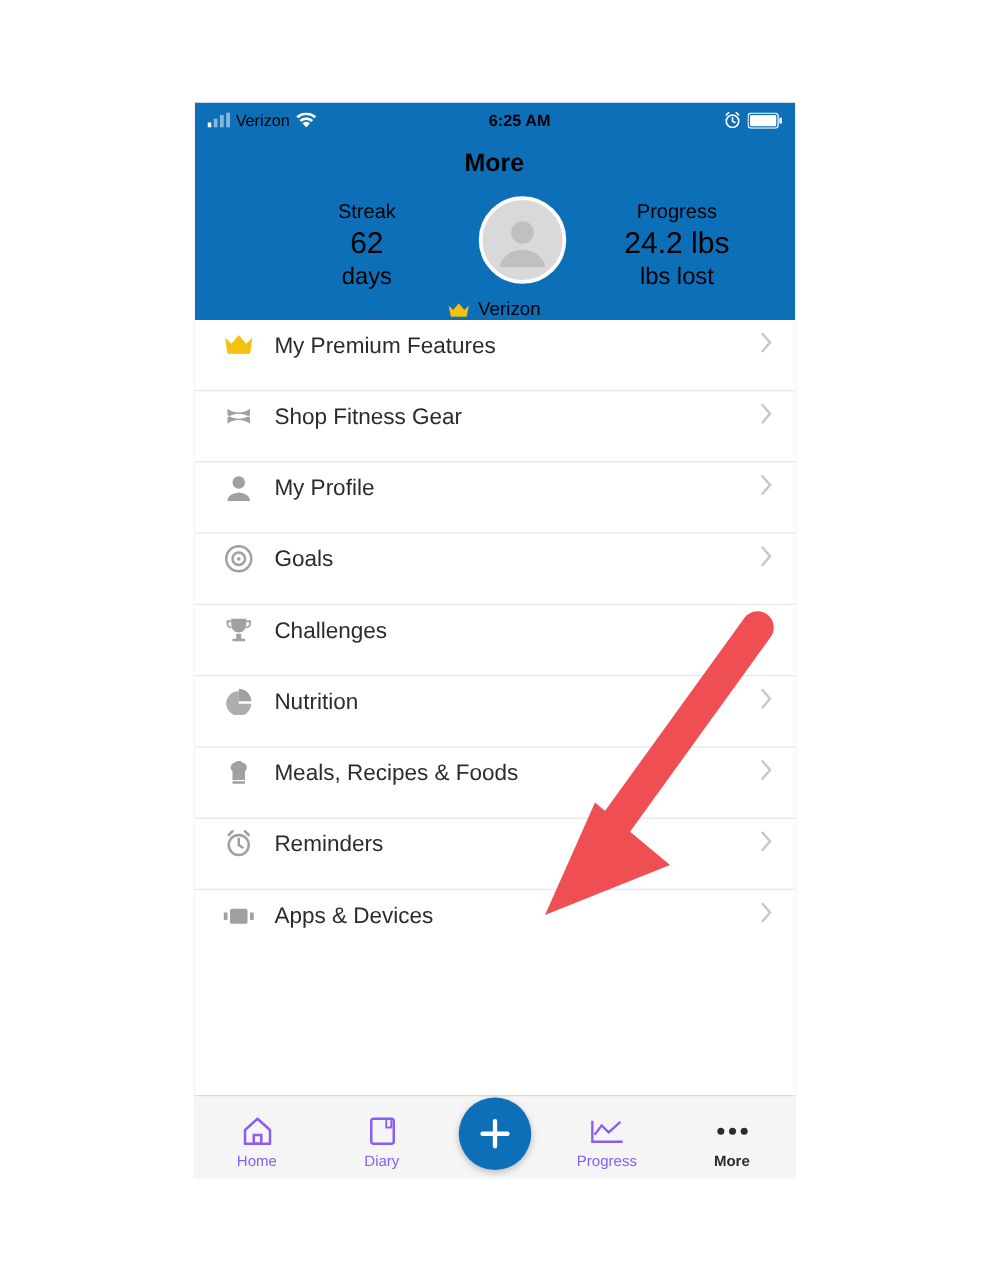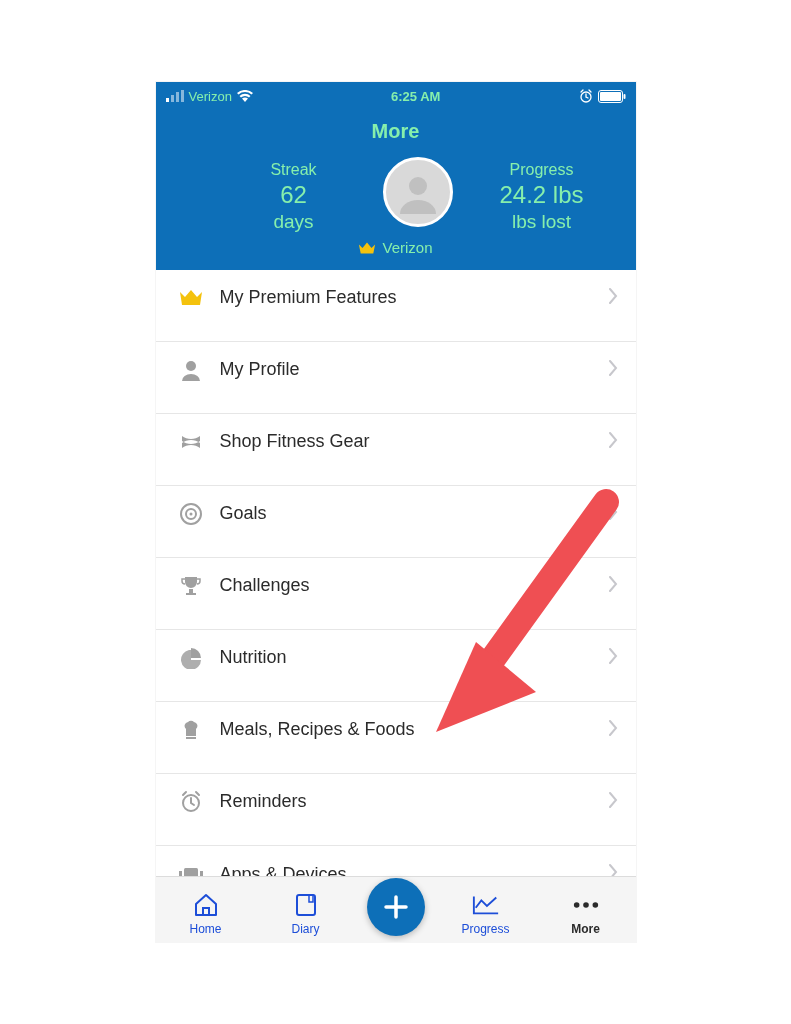--- a/index.html
+++ b/index.html
@@ -16,23 +16,22 @@
     width: 480px;
     height: 860px;
     background: #ffffff;
     position: relative;
     overflow: hidden;
     box-shadow: 0 0 0 1px rgba(0,0,0,0.04);
   }
   
   .header {
     background: #0d6fb8;
-    color: #86efac;
+    color: #000000;
     position: relative;
-    padding-bottom: 14px;
   }
   .statusbar {
     display: flex;
     align-items: center;
     justify-content: space-between;
     height: 28px;
     padding: 0 10px;
     font-size: 13px;
     font-weight: 500;
   }
@@ -97,21 +96,21 @@
   }
   .premium-row svg { width: 18px; height: 14px; }
 
   
   .list {
     background: #ffffff;
   }
   .row {
     display: flex;
     align-items: center;
-    height: 72px;
+    height: 57px;
     padding: 0 18px 16px 20px;
     border-bottom: 1px solid #e6e6e6;
     cursor: pointer;
   }
   .row .icon {
     width: 30px;
     height: 30px;
     display: flex;
     align-items: center;
     justify-content: center;
@@ -138,21 +137,21 @@
     align-items: flex-end;
     z-index: 3;
   }
   .tab {
     flex: 1;
     display: flex;
     flex-direction: column;
     align-items: center;
     gap: 2px;
     padding-bottom: 6px;
-    color: #1d4ed8;
+    color: #8b5cf6;
     font-size: 12px;
     cursor: pointer;
   }
   .tab.active { color: #2b2b2b; font-weight: 600; }
   .tab .ticon { height: 30px; display: flex; align-items: center; justify-content: center; }
   .tab .ticon svg { width: 28px; height: 26px; }
   .center-btn {
     width: 58px; height: 58px;
     border-radius: 50%;
     background: #0d6fb8;
@@ -260,38 +259,38 @@
           </svg>
         </span>
       <span class="label">My Premium Features</span>
       <span class="chev"><svg viewBox="0 0 10 16">
             <path d="M2 1l6 7-6 7" fill="none" stroke="currentColor" stroke-width="2" stroke-linecap="round"></path>
           </svg></span>
     </div>
 
     <div class="row">
       <span class="icon">
+          <svg width="26" height="18" viewBox="0 0 26 18">
+            <path d="M4 3c5 4 13 4 18 0v5c-5 4-13 4-18 0zM4 15c5-4 13-4 18 0v-5c-5-4-13-4-18 0z" fill="currentColor"></path>
+          </svg>
+        </span>
+      <span class="label">Shop Fitness Gear</span>
+      <span class="chev"><svg viewBox="0 0 10 16">
+            <path d="M2 1l6 7-6 7" fill="none" stroke="currentColor" stroke-width="2" stroke-linecap="round"></path>
+          </svg></span>
+    </div>
+
+    <div class="row">
+      <span class="icon">
           <svg width="22" height="22" viewBox="0 0 22 22">
             <circle cx="11" cy="7" r="5" fill="currentColor"></circle>
             <path d="M2 22a9 7 0 0 1 18 0z" fill="currentColor"></path>
           </svg>
         </span>
       <span class="label">My Profile</span>
-      <span class="chev"><svg viewBox="0 0 10 16">
-            <path d="M2 1l6 7-6 7" fill="none" stroke="currentColor" stroke-width="2" stroke-linecap="round"></path>
-          </svg></span>
-    </div>
-
-    <div class="row">
-      <span class="icon">
-          <svg width="26" height="18" viewBox="0 0 26 18">
-            <path d="M4 3c5 4 13 4 18 0v5c-5 4-13 4-18 0zM4 15c5-4 13-4 18 0v-5c-5-4-13-4-18 0z" fill="currentColor"></path>
-          </svg>
-        </span>
-      <span class="label">Shop Fitness Gear</span>
       <span class="chev"><svg viewBox="0 0 10 16">
             <path d="M2 1l6 7-6 7" fill="none" stroke="currentColor" stroke-width="2" stroke-linecap="round"></path>
           </svg></span>
     </div>
 
     <div class="row">
       <span class="icon">
           <svg width="24" height="24" viewBox="0 0 24 24">
             <circle cx="12" cy="12" r="10" fill="none" stroke="currentColor" stroke-width="2"></circle>
             <circle cx="12" cy="12" r="5" fill="none" stroke="currentColor" stroke-width="2"></circle>

